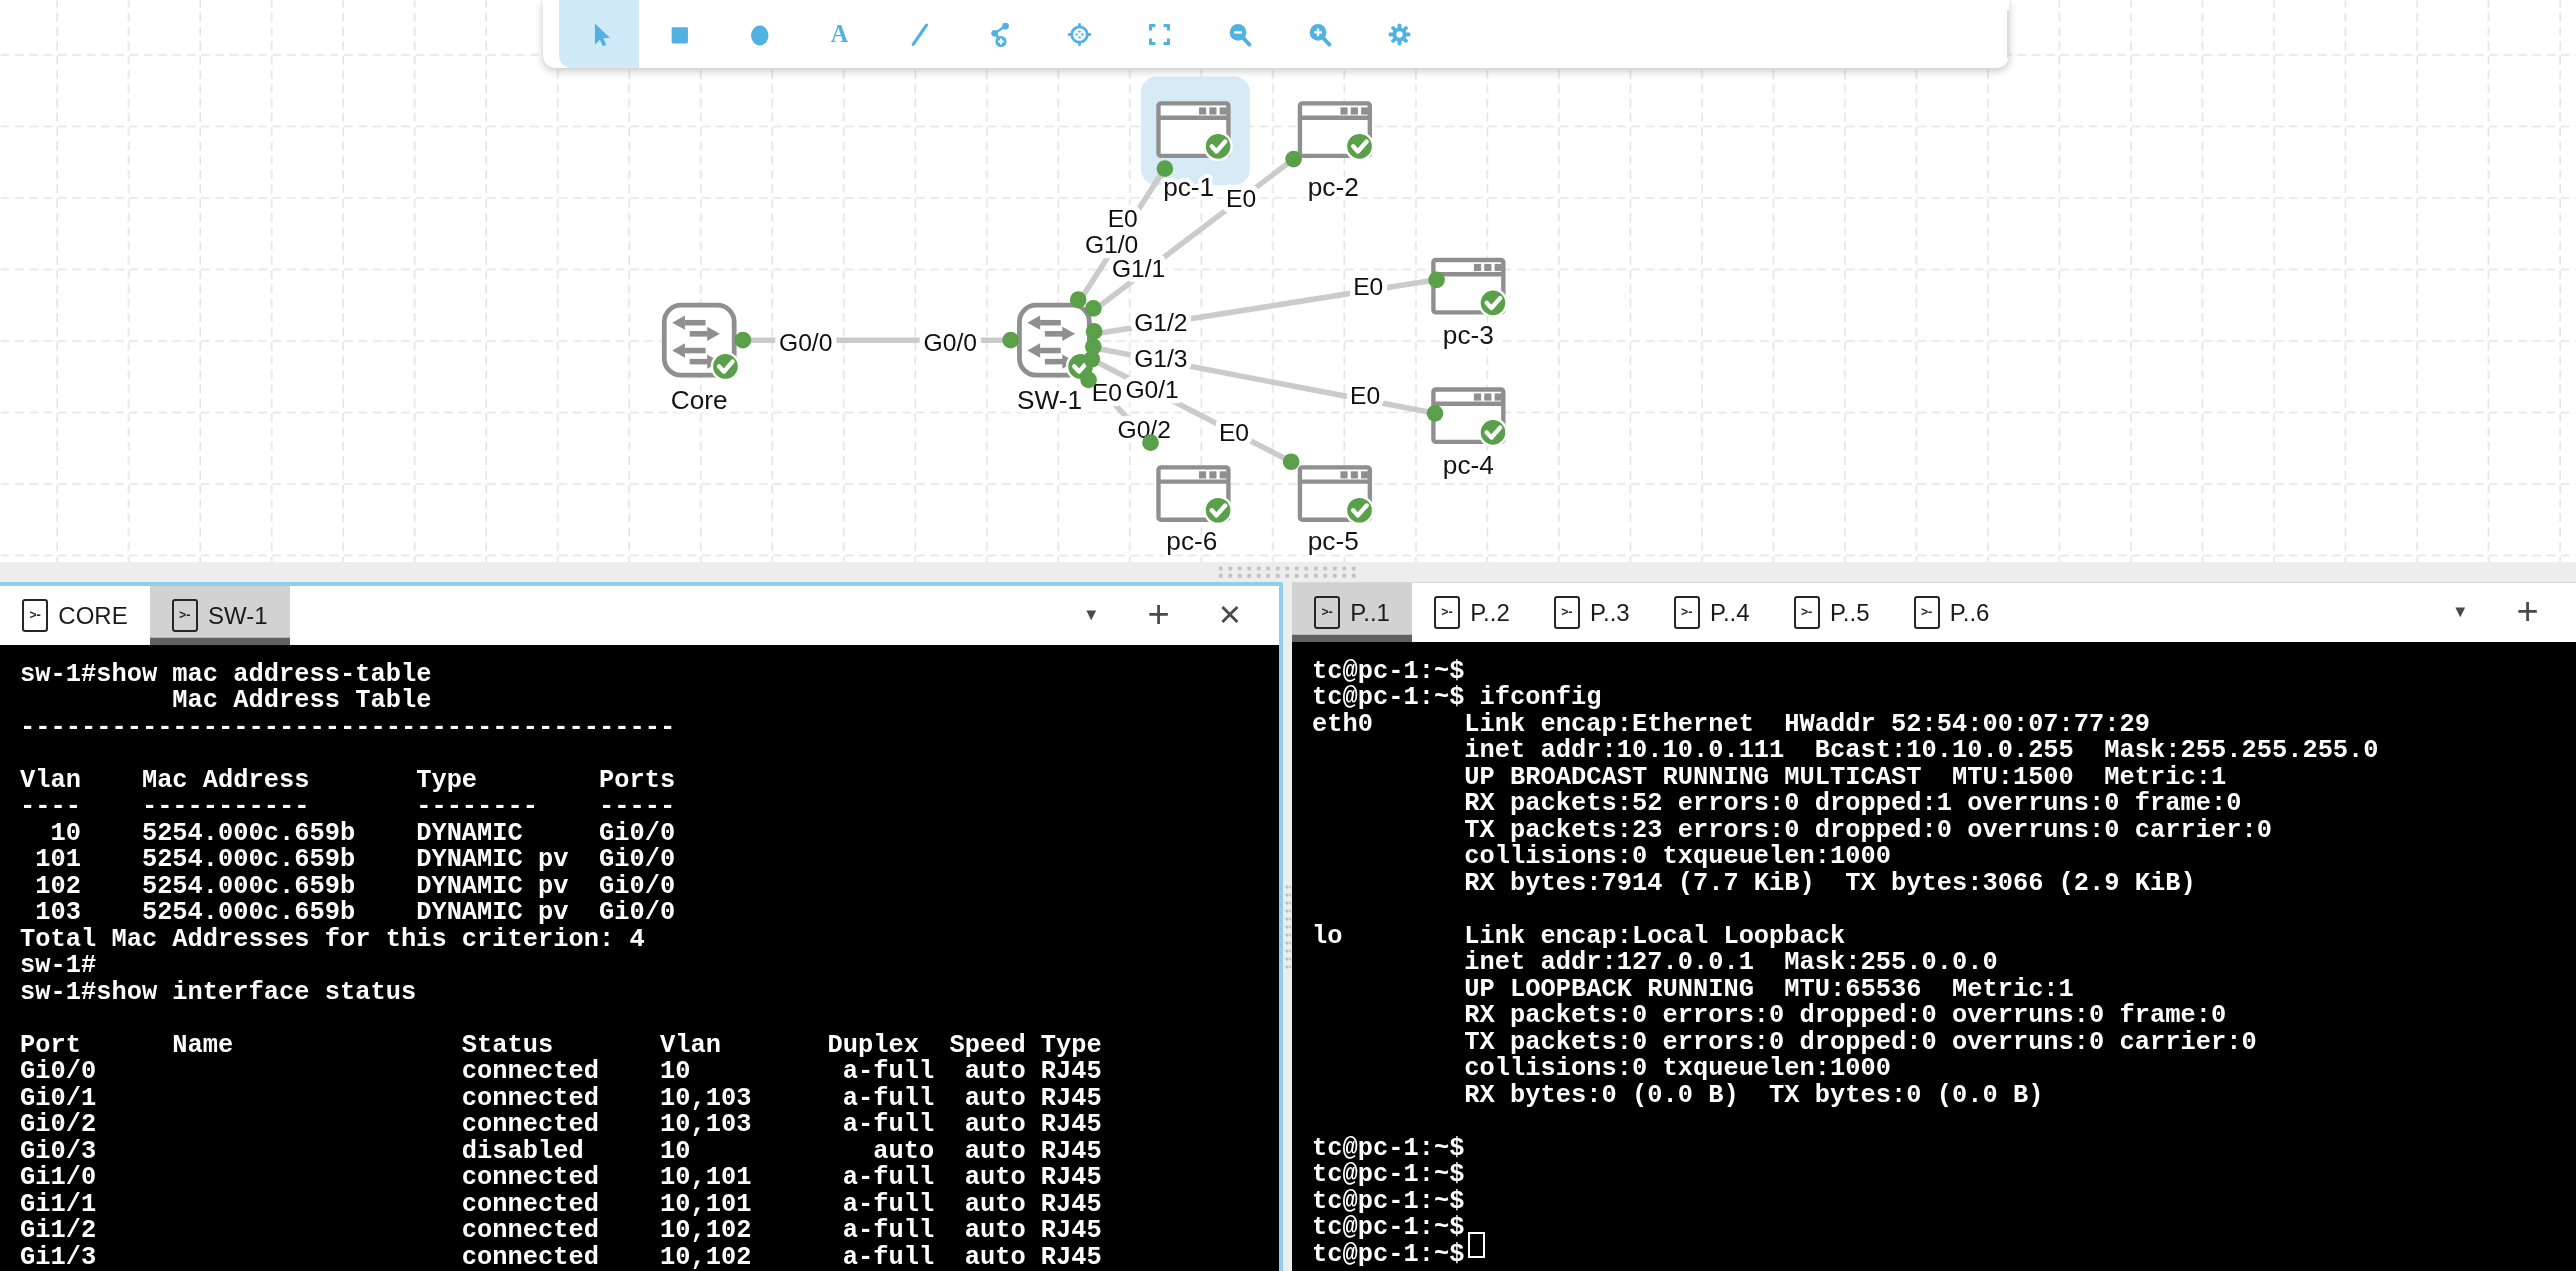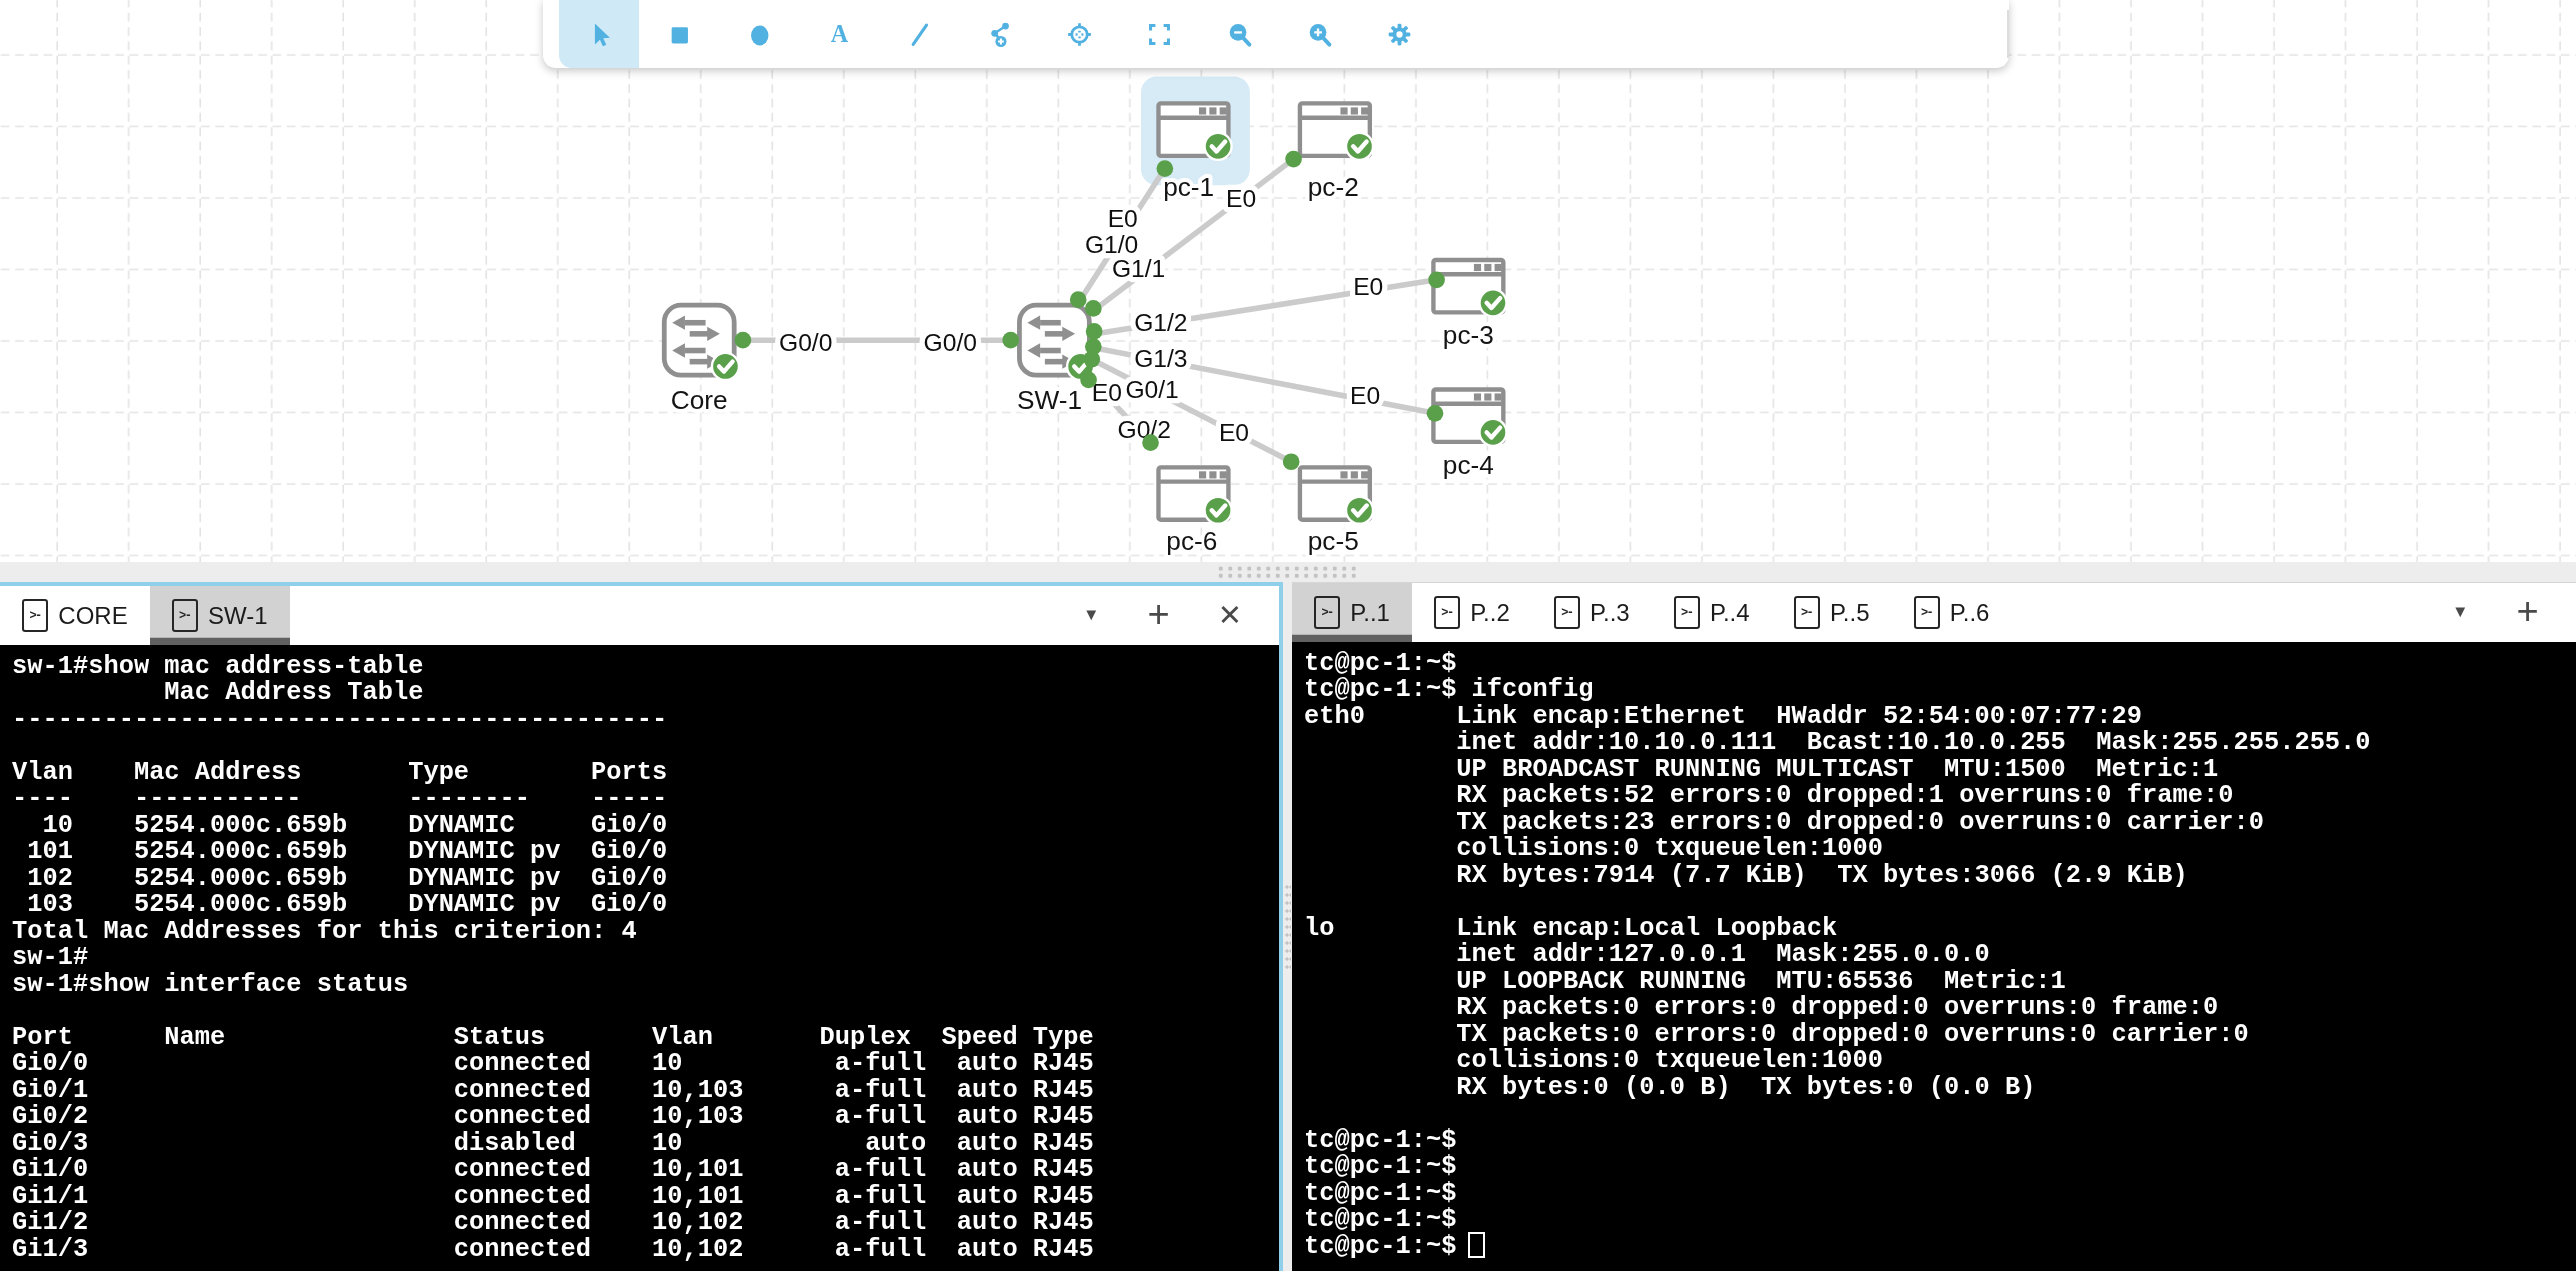--- a/index.html
+++ b/index.html
@@ -48,21 +48,21 @@
         box-shadow:inset 0 -7.2px 0 0 var(--tab_active_border,#616161)}
   .tico{width:22px;height:29px;border:2.4px solid #262626;border-radius:3.2px;display:flex;
         align-items:center;justify-content:center;font:700 12px "Liberation Mono",monospace;color:#262626}
   .tico::before{content:">-";letter-spacing:-1.6px}
   .pane-controls{margin-left:auto;display:flex;align-items:center;gap:48px;padding-right:37px;color:#4a4a4a}
   .ctl{cursor:pointer;line-height:1}
   .ctl-collapse{font-size:16.7px}
   .ctl-add{font-size:38px;font-weight:300;transform:translateY(-2.4px)}
   .ctl-close{font-size:29px}
   .term{position:relative;background:var(--terminal_bg,#000);height:calc(100% - 59px);overflow:hidden}
-  .term pre{margin:4px;padding:4.8px 0 0 8px;font:700 25.4px/26.5px "Liberation Mono",monospace;
+  .term pre{margin:12px;padding:4.8px 0 0 8px;font:700 25.4px/26.5px "Liberation Mono",monospace;
             color:var(--terminal_fg,#fff)}
   .cursor{position:absolute;left:176px;top:590px;width:12.7px;height:21.5px;border:2.4px solid #fff}
 </style>
 </head>
 <body>
 
 <svg width="0" height="0" style="position:absolute" aria-hidden="true">
   <defs>
     <pattern id="grid" x="-17" y="-20" width="90" height="90" patternUnits="userSpaceOnUse">
       <path d="M89 0 V90 M0 89 H90" stroke="#e3e3e3" stroke-width="2" stroke-dasharray="11 7" fill="none"></path>

